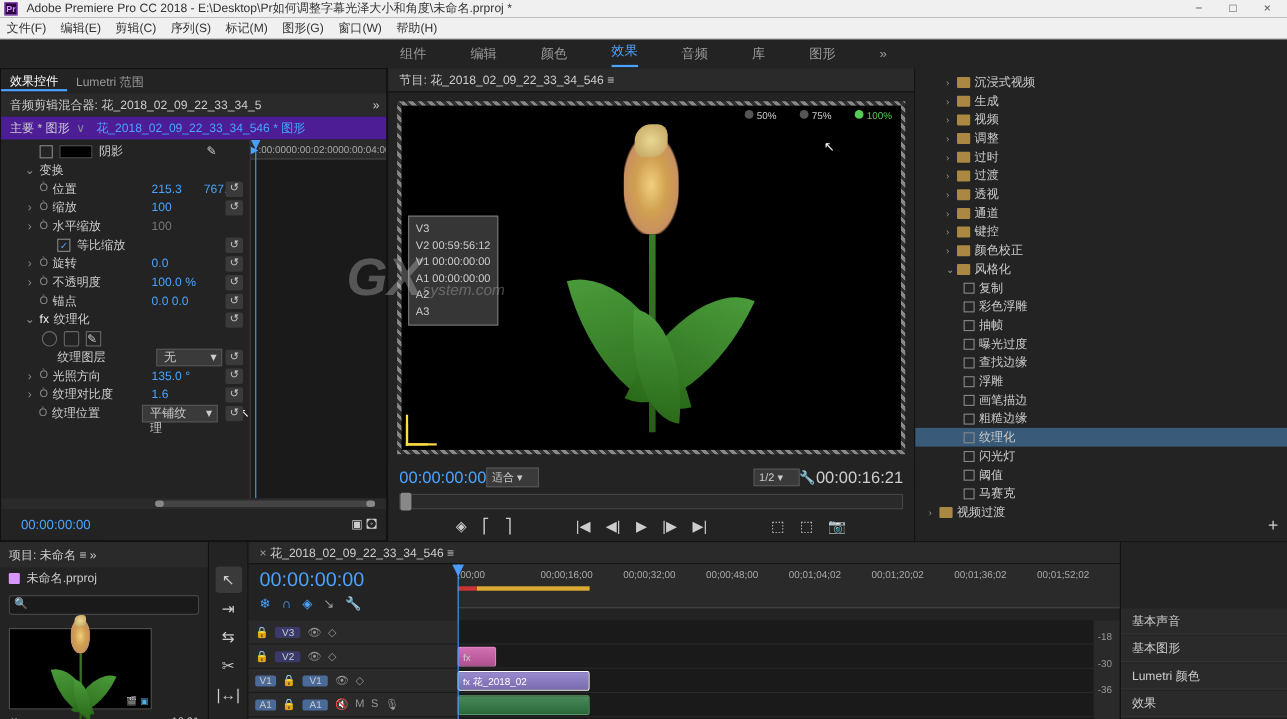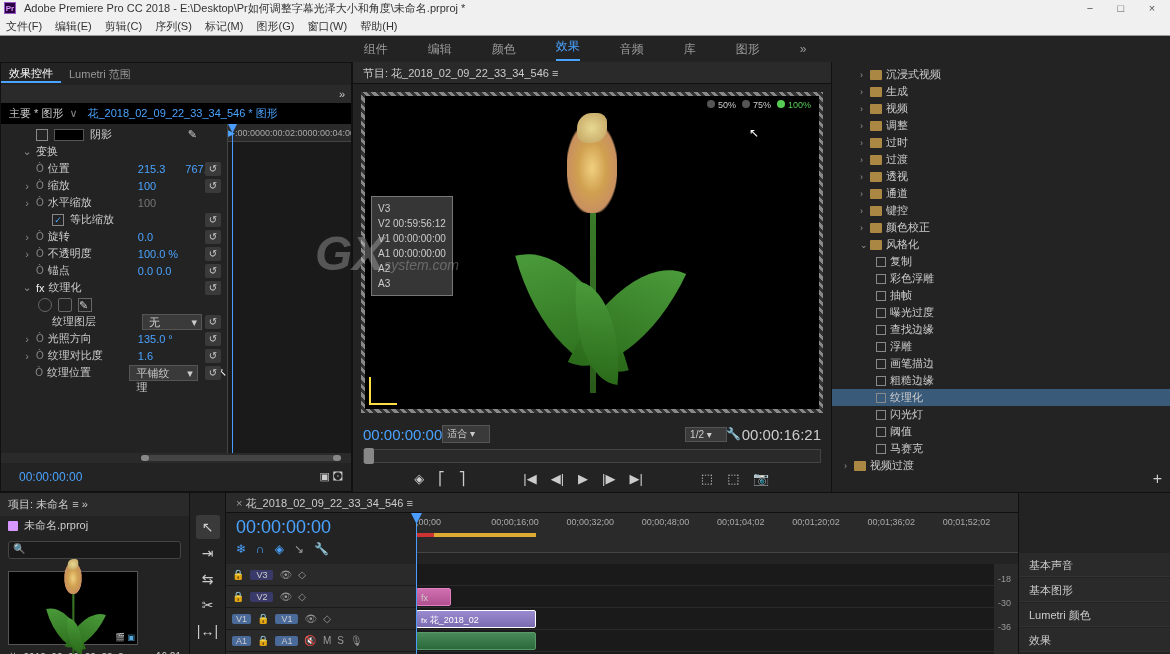--- a/index.html
+++ b/index.html
@@ -14,21 +14,21 @@
 .workspace-tabs span { cursor:pointer; }
 .workspace-tabs .active { color:#4aa3ff; border-bottom:2px solid #4aa3ff; padding-bottom:4px; }
 .main { display:flex; height:430px; }
 .panel { background:#232323; border:1px solid #111; }
 
 .left-col { width:352px; display:flex; flex-direction:column; }
 .effect-controls { flex:1; display:flex; flex-direction:column; }
 .ec-tabs { display:flex; background:#232323; height:22px; align-items:center; }
 .ec-tab { padding:0 8px; font-size:11px; color:#999; }
 .ec-tab.active { color:#fff; border-bottom:2px solid #4aa3ff; }
-.ec-subhead { background:#000000; padding:3px 8px; font-size:11px; color:#ccc; display:flex; align-items:center; }
+.ec-subhead { background:#4c1d95; padding:3px 8px; font-size:11px; color:#ccc; display:flex; align-items:center; }
 .ec-subhead .clip-name { color:#4aa3ff; margin-left:4px; }
 .ec-body { flex:1; overflow:hidden; background:#232323; position:relative; display:flex; }
 .ec-props { width:310px; padding:2px 0; }
 .ec-time { flex:1; background:#1a1a1a; border-left:1px solid #444; position:relative; }
 .ec-time-ruler { height:18px; background:#2a2a2a; color:#aaa; font-size:9px; display:flex; align-items:center; justify-content:space-around; border-bottom:1px solid #444; }
 .ec-playhead { position:absolute; top:0; bottom:0; left:4px; width:1px; background:#4a9cff; }
 .ec-playhead::before { content:""; position:absolute; top:0; left:-4px; width:9px; height:9px; background:#4a9cff; clip-path:polygon(0 0,100% 0,50% 100%); }
 .prop-row { display:flex; align-items:center; height:17px; padding-left:21px; font-size:11px; color:#ccc; position:relative; }
 .prop-row .tw { color:#888; margin-right:4px; width:10px; text-align:center; cursor:pointer; }
 .prop-row .stopwatch { color:#888; margin-right:4px; font-size:10px; }
@@ -41,21 +41,21 @@
 .prop-row .dropdown { background:#3a3a3a; padding:0 20px 0 6px; border:1px solid #555; height:16px; line-height:14px; position:relative; min-width:60px; }
 .prop-row .dropdown::after { content:"▾"; position:absolute; right:4px; top:0; color:#ccc; }
 .fx-icons { display:flex; gap:6px; margin-left:16px; }
 .fx-icon { width:14px; height:14px; border:1px solid #666; border-radius:50%; }
 .tc-display { color:#4aa3ff; font-size:12px; padding:4px 10px; background:#232323; }
 
 .center-col { width:480px; display:flex; flex-direction:column; border-left:1px solid #111; border-right:1px solid #111; }
 .program-panel { flex:1; display:flex; flex-direction:column; background:#232323; }
 .program-header { height:22px; line-height:22px; padding-left:10px; background:#2a2a2a; font-size:11px; border-bottom:1px solid #111; position:relative; }
 .monitor { flex:1; background:#000; margin:8px; position:relative; border:4px solid transparent; border-image:repeating-linear-gradient(45deg,#888,#888 3px,#333 3px,#333 6px) 4; }
-.monitor-status { position:absolute; top:4px; right:8px; display:flex; gap:6px; font-size:9px; align-items:center; }
+.monitor-status { position:absolute; top:4px; right:8px; display:flex; gap:21px; font-size:9px; align-items:center; }
 .monitor-status .pct { color:#ccc; }
 .monitor-status .pct.g { color:#5c5; }
 .monitor-status .dot { width:8px; height:8px; border-radius:50%; background:#555; display:inline-block; margin-right:3px; }
 .monitor-status .dot.g { background:#5c5; }
 .flower { position:absolute; left:50%; top:50%; transform:translate(-50%,-50%); width:180px; height:280px; }
 .stem { position:absolute; bottom:0; left:88px; width:6px; height:180px; background:linear-gradient(#3a7a2a,#2a5a1a); }
 .leaf { position:absolute; background:linear-gradient(#4a9a3a,#2a6a1a); border-radius:0 100% 0 100%; }
 .leaf1 { width:80px; height:140px; bottom:10px; left:30px; transform:rotate(-15deg); }
 .leaf2 { width:70px; height:130px; bottom:10px; left:90px; transform:rotate(25deg) scaleX(-1); }
 .leaf3 { width:50px; height:100px; bottom:10px; left:70px; transform:rotate(5deg); }
@@ -176,20 +176,21 @@
 
 <div class="main">
 
   <div class="left-col">
     <div class="effect-controls panel">
       <div class="ec-tabs">
         <div class="ec-tab active">效果控件</div>
         <div class="ec-tab">Lumetri 范围</div>
       </div>
       <div class="ec-subhead" style="justify-content:flex-end; padding-right:6px; background:#2a2a2a;">
+        <span style="flex:1;">音频剪辑混合器: 花_2018_02_09_22_33_34_5</span>
         <span class="menu-icon">»</span>
       </div>
       <div class="ec-subhead">
         <span>主要 * 图形</span>
         <span style="margin:0 6px;color:#888;">∨</span>
         <span class="clip-name">花_2018_02_09_22_33_34_546 * 图形</span>
       </div>
       <div class="ec-body">
         <div class="ec-props">
           <div class="prop-row">

